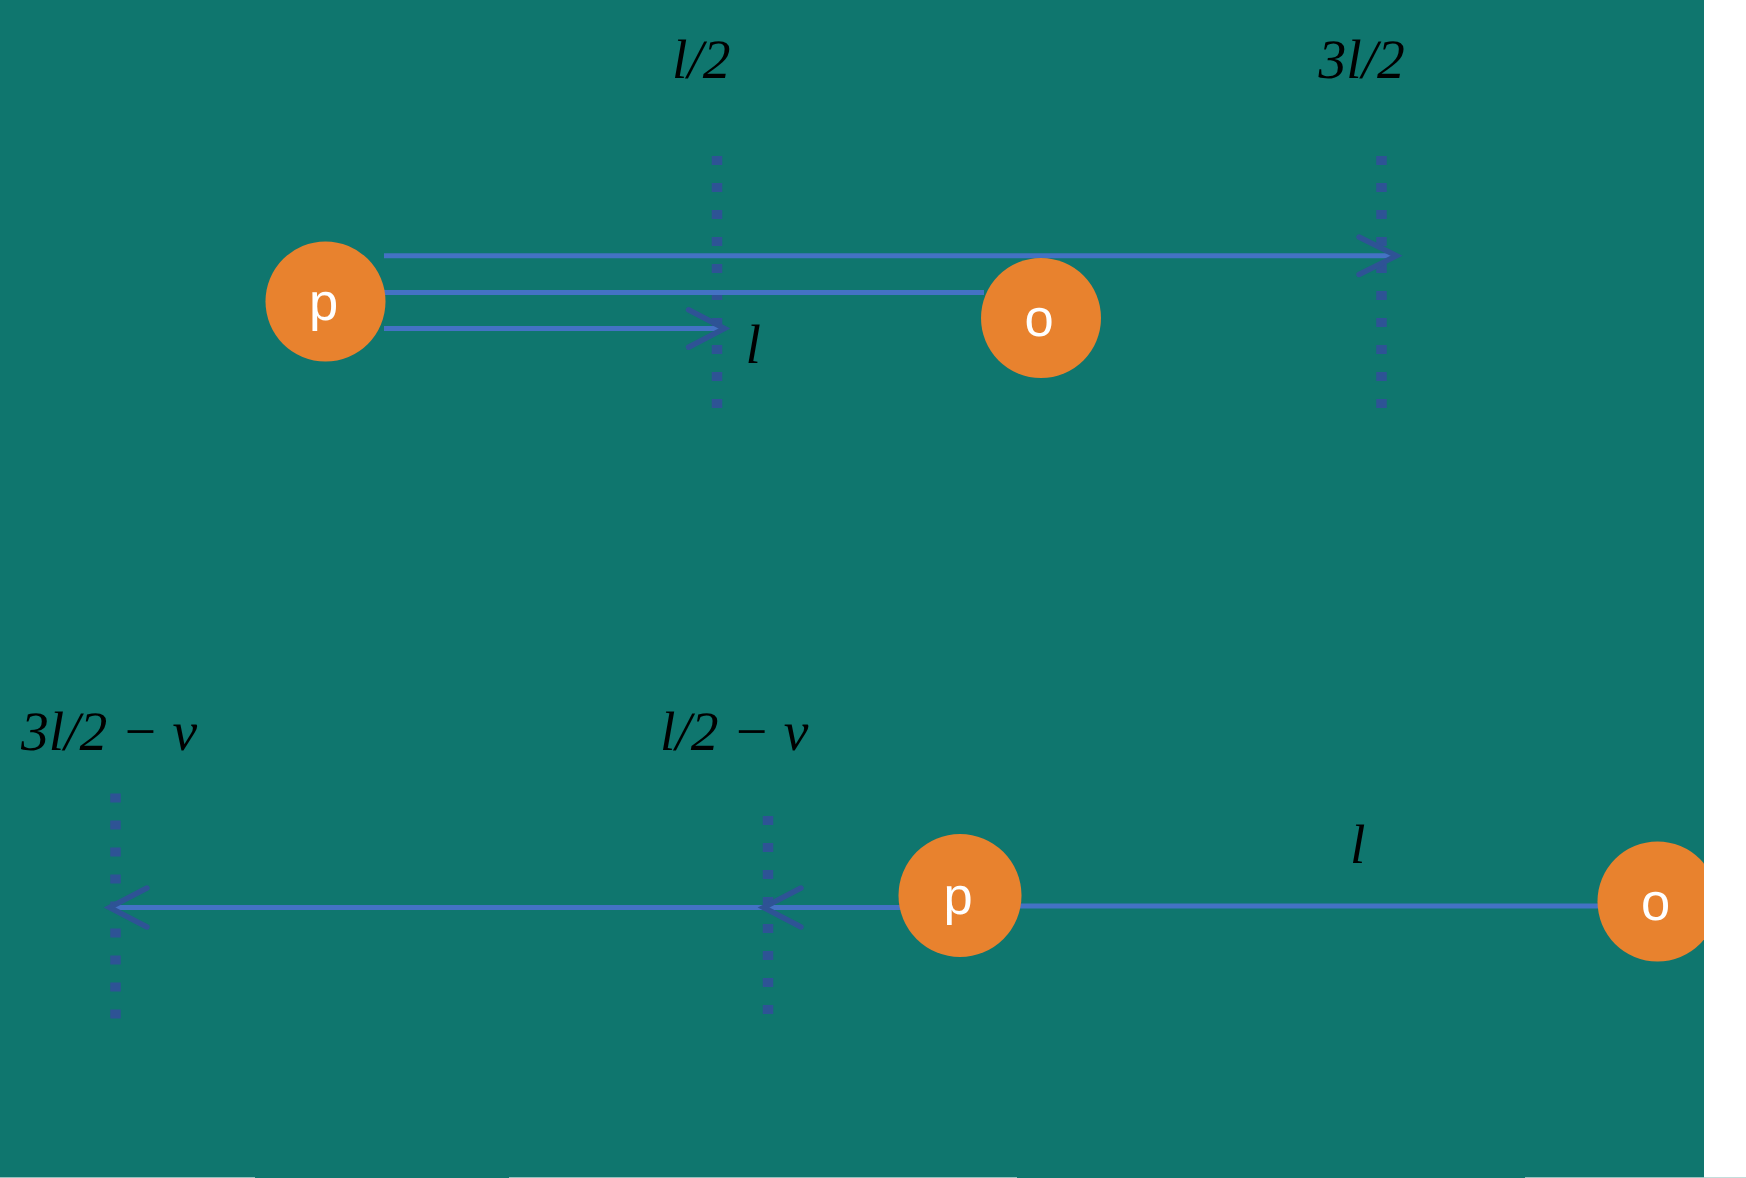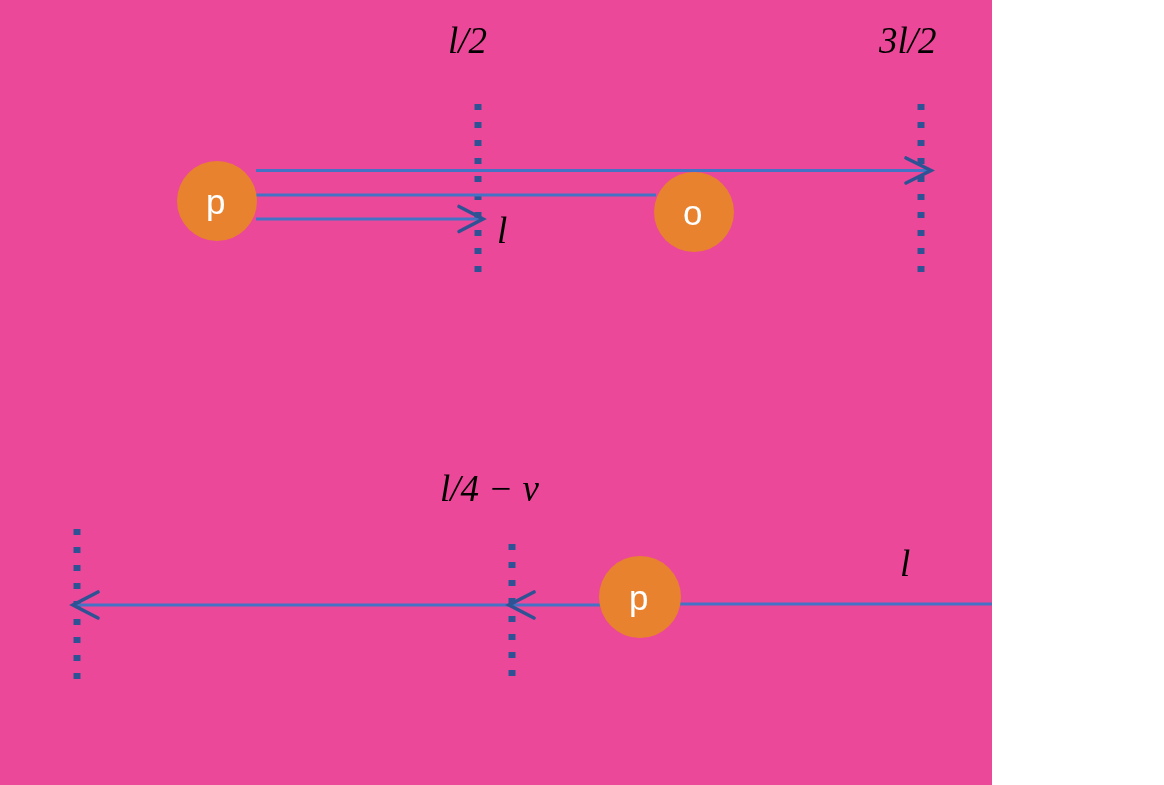--- a/index.html
+++ b/index.html
@@ -5,23 +5,23 @@
   html, body {
     margin: 0;
     padding: 0;
     background: #ffffff;
   }
   body {
     font-family: "Liberation Sans", sans-serif;
   }
   #stage {
     position: relative;
-    width: 992px;
+    width: 1136px;
     height: 785px;
-    background: #ec4899;
+    background: #0f766e;
     overflow: hidden;
   }
   svg.layer {
     position: absolute;
     left: 0;
     top: 0;
     width: 1164px;
     height: 785px;
   }
   .lbl {
@@ -131,23 +131,26 @@
 
   <div class="node-letter" style="left:206px; top:184px;">
     <span>p</span>
   </div>
 
   <div class="node-letter" style="left:683px; top:195px;">
     <span>o</span>
   </div>
 
 
+  <div class="lbl math" style="left:14px; top:470px;">
+    <span>3l/2 − v</span>
+  </div>
 
   <div class="lbl math" style="left:440px; top:470px;">
-    <span>l/4 − v</span>
+    <span>l/2 − v</span>
   </div>
 
   <div class="lbl math" style="left:900px; top:545px;">
     <span>l</span>
   </div>
 
   <div class="node-letter" style="left:629px; top:580px;">
     <span>p</span>
   </div>
 

